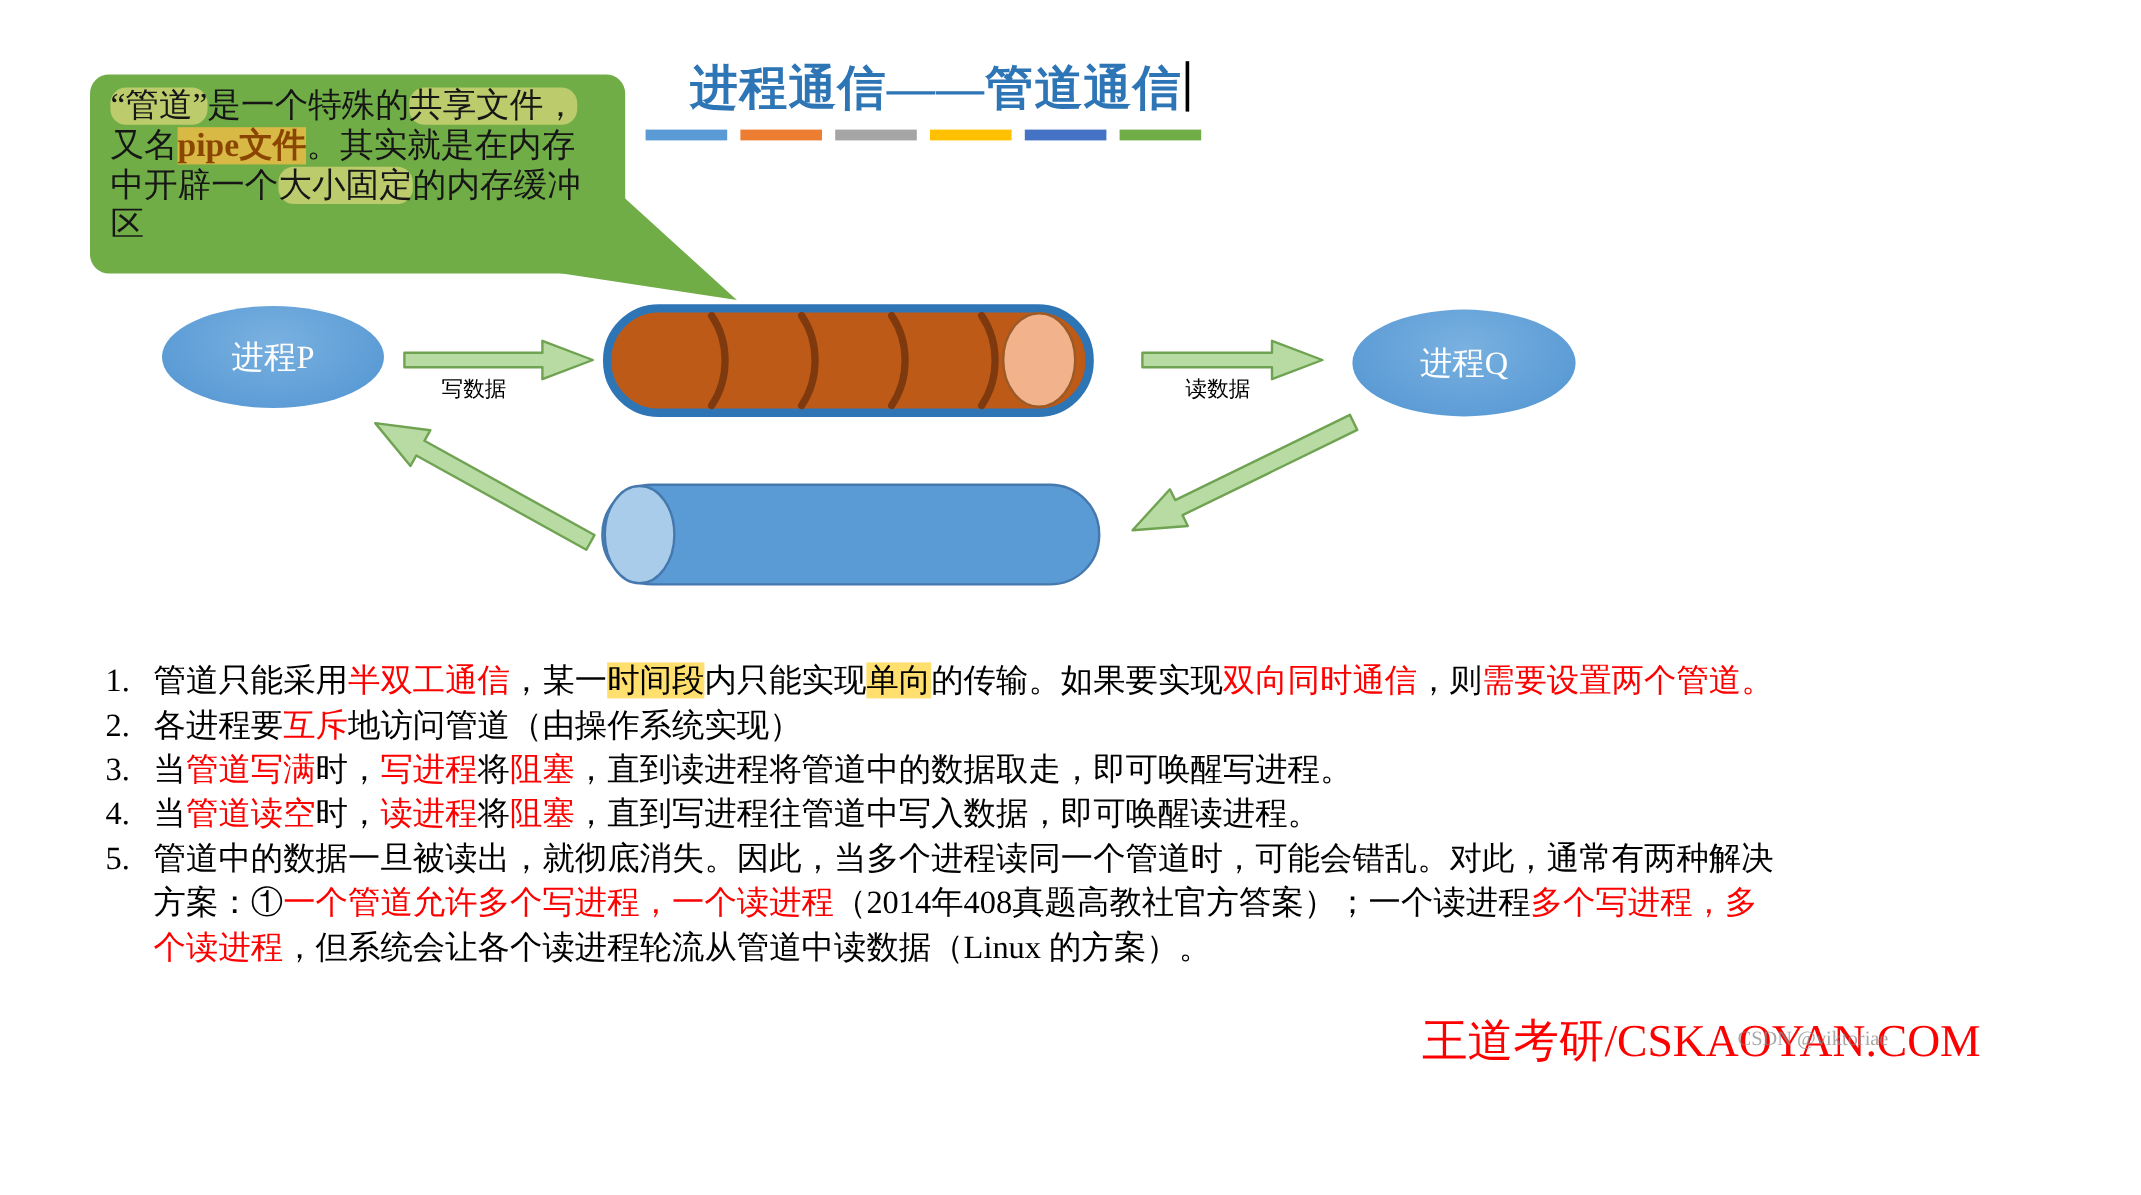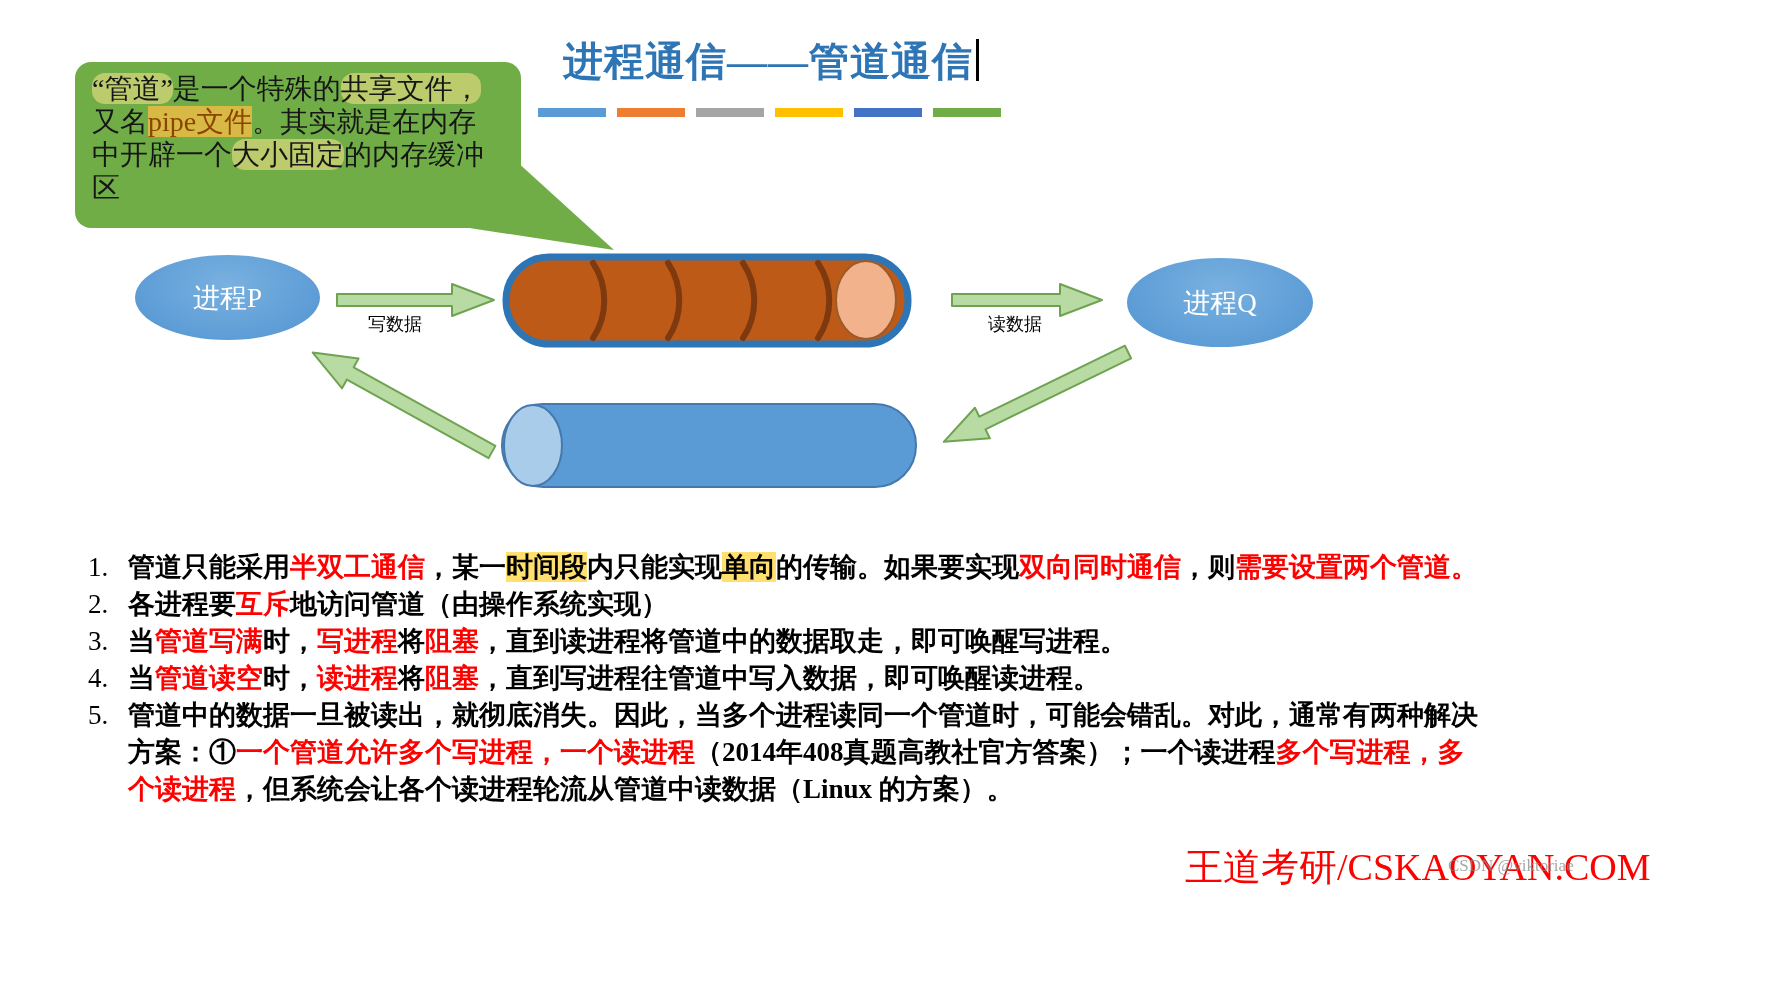--- a/index.html
+++ b/index.html
@@ -3,21 +3,21 @@
 <meta charset="utf-8">
 <style>
   html,body{margin:0;padding:0;background:#ffffff;}
   .page{
     position:relative;width:1784px;height:996px;background:#fff;overflow:hidden;
     font-family:"Liberation Serif","DejaVu Serif",serif;color:#000;
   }
 
   
   .title{
-    position:absolute;left:563px;top:34px;margin:0;
+    position:absolute;left:563px;top:34px;margin:12px;
     font-size:40px;font-weight:bold;letter-spacing:1px;white-space:nowrap;
     color:var(--title-blue,#2E75B6);
   }
   .caret{display:inline-block;width:3px;height:42px;background:#000;vertical-align:-6px;margin-left:3px;}
 
   
   .bars{position:absolute;left:538px;top:108px;display:flex;gap:11px;}
   .bar{width:68px;height:9px;}
 
   
@@ -39,27 +39,27 @@
   .ellipse-p{left:135px;top:255px;width:185px;height:85px;}
   .ellipse-q{left:1127px;top:258px;width:186px;height:89px;}
   .arrow-label{position:absolute;font-size:18px;color:#000;z-index:2;white-space:nowrap;}
   .label-write{left:368px;top:312px;}
   .label-read{left:988px;top:312px;}
 
   
   .notes{position:absolute;left:88px;top:549px;width:1392px;z-index:2;}
   .note{display:flex;font-size:27px;line-height:37px;}
   .num{flex:none;width:40px;}
-  .note-text{flex:1;font-weight:bold;}
+  .note-text{flex:1;}
 
   
   .run-red{color:var(--em-red,#FF0000);}
   .run-hl{background:var(--hl-yellow,#FFDF6E);}
   .run-hlg{background:var(--hl-green,#BCCB6B);border-radius:13px;}
-  .run-hlp{background:var(--hl-pipe-bg,#D9B945);color:var(--hl-pipe-text,#8A4500);}
+  .run-hlp{background:var(--hl-pipe-bg,#D9B945);color:var(--hl-pipe-text,#8A4500);font-weight:bold;}
 
   
   .footer-brand{
     position:absolute;left:1185px;top:842px;font-size:38px;white-space:nowrap;
     color:var(--brand-red,#FF0000);z-index:2;
   }
   .watermark{
     position:absolute;left:1448px;top:856px;font-size:17px;white-space:nowrap;
     font-family:Liberation Serif, serif;
     color:var(--watermark-gray,#8A8A8A);opacity:.75;z-index:3;

